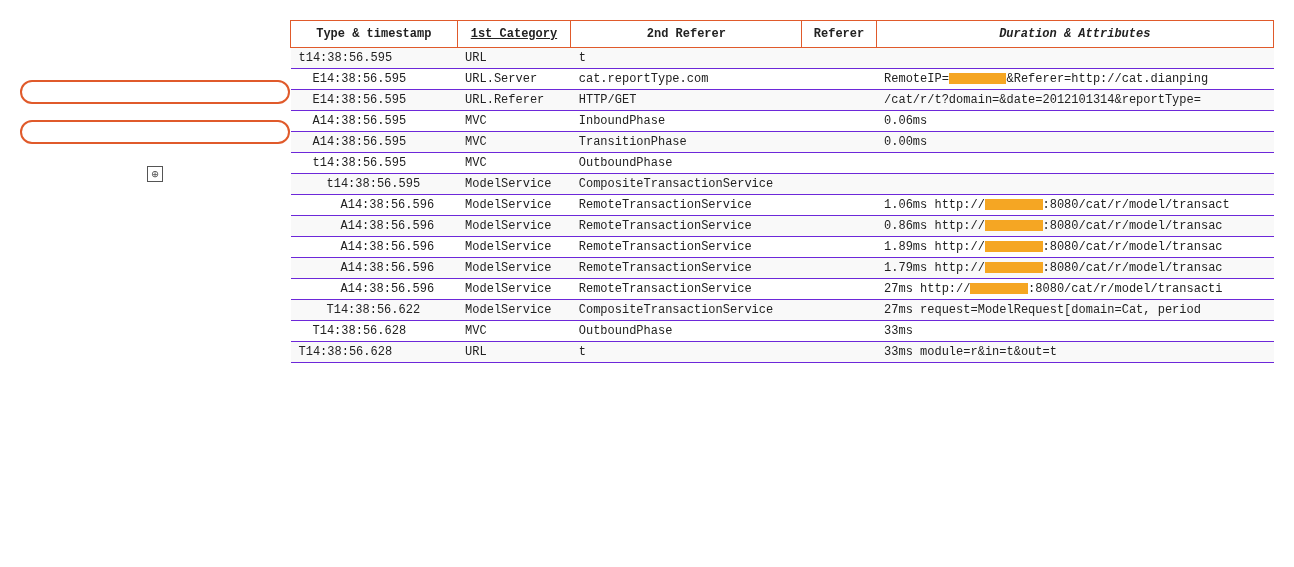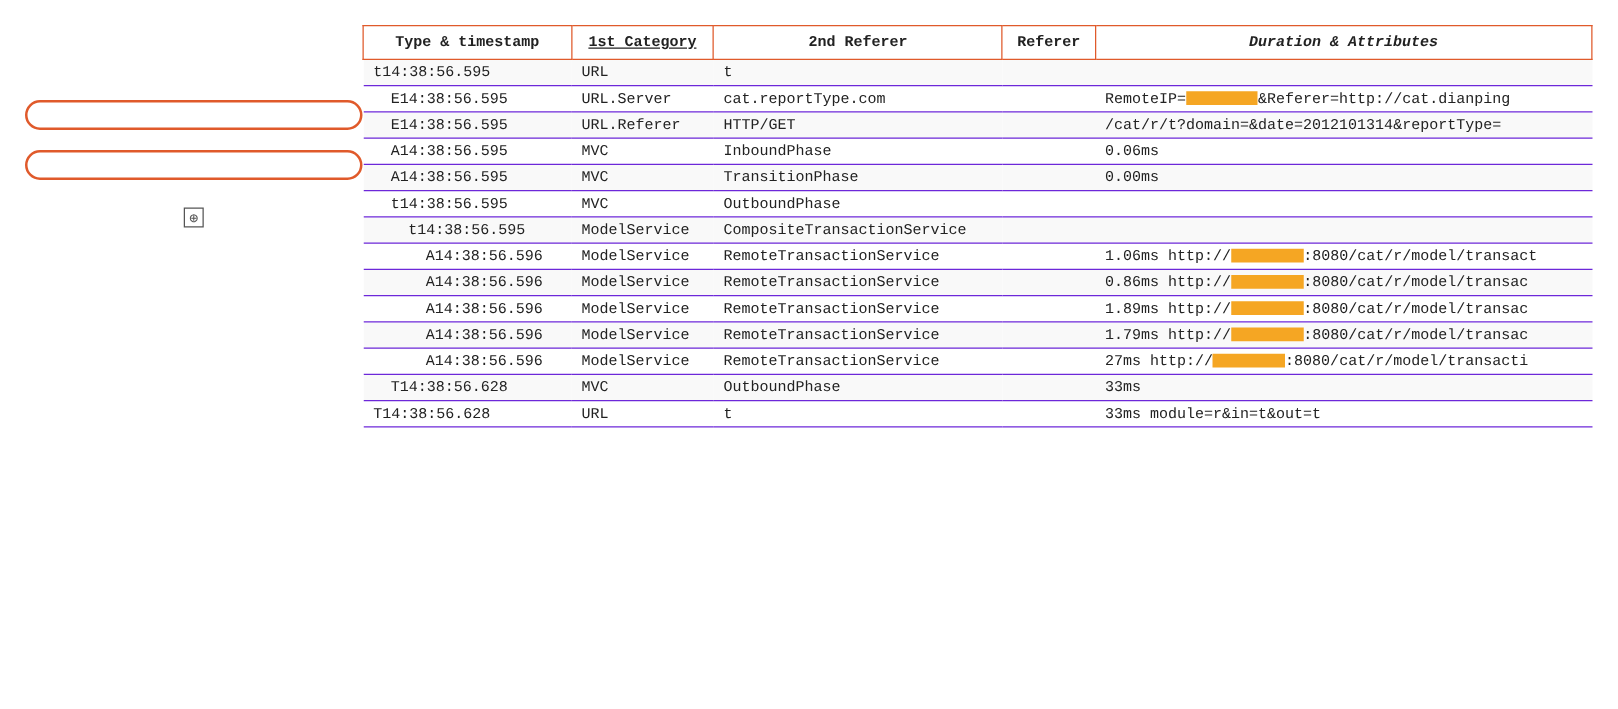--- a/index.html
+++ b/index.html
@@ -209,20 +209,27 @@
           <td class="duration-cell">1.79ms http://<span style="background:#f5a623;color:#f5a623;display:inline-block;min-width:55px;height:11px;vertical-align:middle;">&nbsp;&nbsp;&nbsp;&nbsp;&nbsp;&nbsp;&nbsp;&nbsp;</span>:8080/cat/r/model/transac</td>
         </tr>
         <tr>
           <td style="padding-left: 50px;">A14:38:56.596</td>
           <td>ModelService</td>
           <td>RemoteTransactionService</td>
           <td></td>
           <td class="duration-cell">27ms http://<span style="background:#f5a623;color:#f5a623;display:inline-block;min-width:55px;height:11px;vertical-align:middle;">&nbsp;&nbsp;&nbsp;&nbsp;&nbsp;&nbsp;&nbsp;&nbsp;</span>:8080/cat/r/model/transacti</td>
         </tr>
         <tr>
+          <td style="padding-left: 36px;">T14:38:56.622</td>
+          <td>ModelService</td>
+          <td>CompositeTransactionService</td>
+          <td></td>
+          <td class="duration-cell">27ms request=ModelRequest[domain=Cat, period</td>
+        </tr>
+        <tr>
           <td style="padding-left: 22px;">T14:38:56.628</td>
           <td>MVC</td>
           <td>OutboundPhase</td>
           <td></td>
           <td class="duration-cell">33ms</td>
         </tr>
         <tr>
           <td style="padding-left: 8px;">T14:38:56.628</td>
           <td>URL</td>
           <td>t</td>

